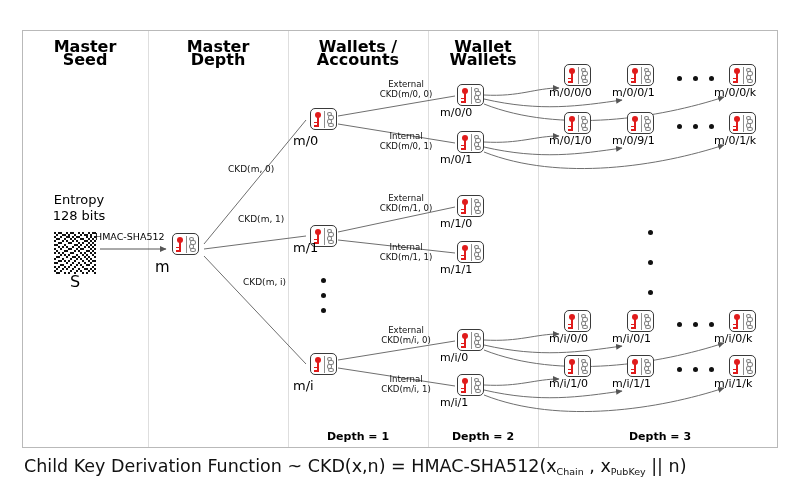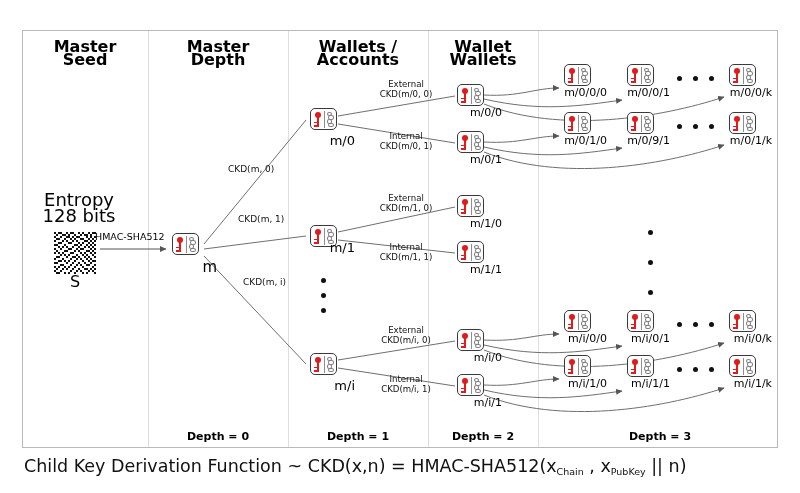--- a/index.html
+++ b/index.html
@@ -24,33 +24,33 @@
   .key .kh{position:absolute;left:3.6px;top:3.2px;width:6.2px;height:6.2px;border-radius:50%;background:#e01b1b;}
   .key .kst{position:absolute;left:5.8px;top:8.4px;width:2.1px;height:9.6px;background:#e01b1b;}
   .key .kt1{position:absolute;left:3.4px;top:12.6px;width:2.6px;height:1.9px;background:#e01b1b;}
   .key .kt2{position:absolute;left:3.4px;top:15.8px;width:2.6px;height:1.9px;background:#e01b1b;}
   .key .c{position:absolute;width:5.2px;height:4.4px;border:1.25px solid #7d7d7d;border-radius:50%;box-sizing:border-box;background:#fff;}
   .key .c1{left:16px;top:2.6px;}
   .key .c2{left:17.4px;top:6.4px;}
   .key .c3{left:16px;top:10.3px;}
   .key .c4{left:17.4px;top:14.1px;}
 
-  .nlabel{position:absolute;text-align:right;font-size:13px;white-space:nowrap;}
+  .nlabel{position:absolute;text-align:left;font-size:13px;white-space:nowrap;}
   .nlabel.sm{font-size:11px;}
 
   .ckd{position:absolute;font-size:8.6px;text-align:center;line-height:10px;white-space:nowrap;color:#111;}
   .ckdb{position:absolute;font-size:9px;white-space:nowrap;color:#111;}
 
   .dot{position:absolute;width:5px;height:5px;border-radius:50%;background:#111;}
 
   .seed{position:absolute;left:54px;top:232px;width:42px;height:42px;
         background:#fff;overflow:hidden;}
   .seed svg{display:block;}
   .seedlbl{position:absolute;left:44px;top:272px;width:62px;text-align:center;font-size:16px;}
-  .entropy{position:absolute;left:34px;top:192px;width:90px;text-align:center;font-size:18px;line-height:16px;}
+  .entropy{position:absolute;left:34px;top:192px;width:90px;text-align:center;font-size:13px;line-height:16px;}
   .hmac{position:absolute;left:95px;top:231px;font-size:9.5px;white-space:nowrap;}
 
   .formula{position:absolute;left:24px;top:456px;font-size:17.5px;white-space:nowrap;color:#111;}
   .formula sub{font-size:9.5px;vertical-align:baseline;position:relative;top:3px;}
 
   svg.wires{position:absolute;left:0;top:0;width:800px;height:493px;pointer-events:none;}
 </style>
 </head>
 <body>
 
@@ -74,21 +74,20 @@
   </div>
   <div class="colhead" style="left:289px;top:40px;width:138px">
     <div>Wallets /</div>
     <div>Accounts</div>
   </div>
   <div class="colhead" style="left:429px;top:40px;width:108px">
     <div>Wallet</div>
     <div>Wallets</div>
   </div>
 
-  <div class="depth" style="left:149px;top:430px;width:138px">Depth = 0</div>
   <div class="depth" style="left:289px;top:430px;width:138px">Depth = 1</div>
   <div class="depth" style="left:429px;top:430px;width:108px">Depth = 2</div>
   <div class="depth" style="left:560px;top:430px;width:200px">Depth = 3</div>
 
   <svg class="wires" viewBox="0 0 800 493">
     <defs>
       <marker id="ah" markerWidth="7" markerHeight="7" refX="6" refY="3" orient="auto">
         <path d="M0,0 L6.5,3 L0,6 z" fill="#555"></path>
       </marker>
     </defs>

